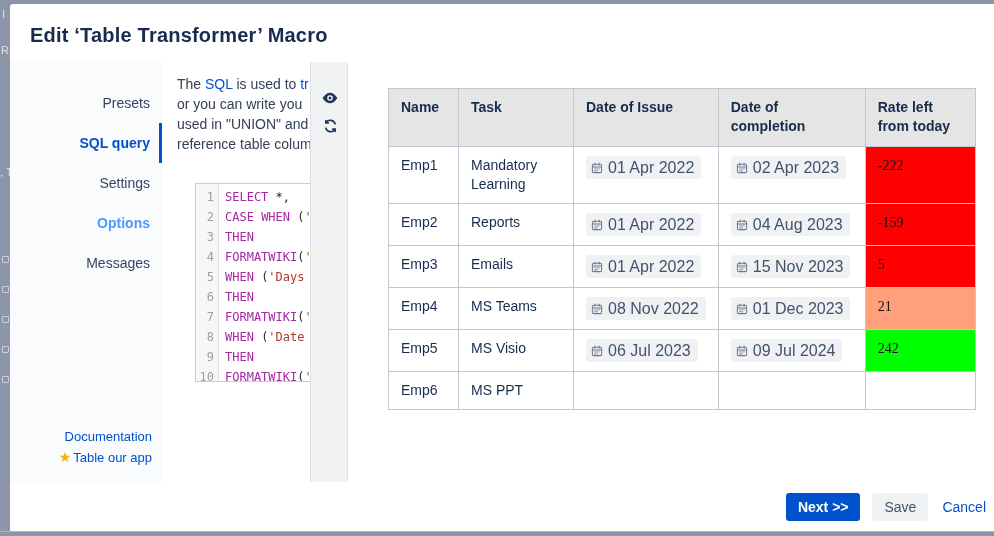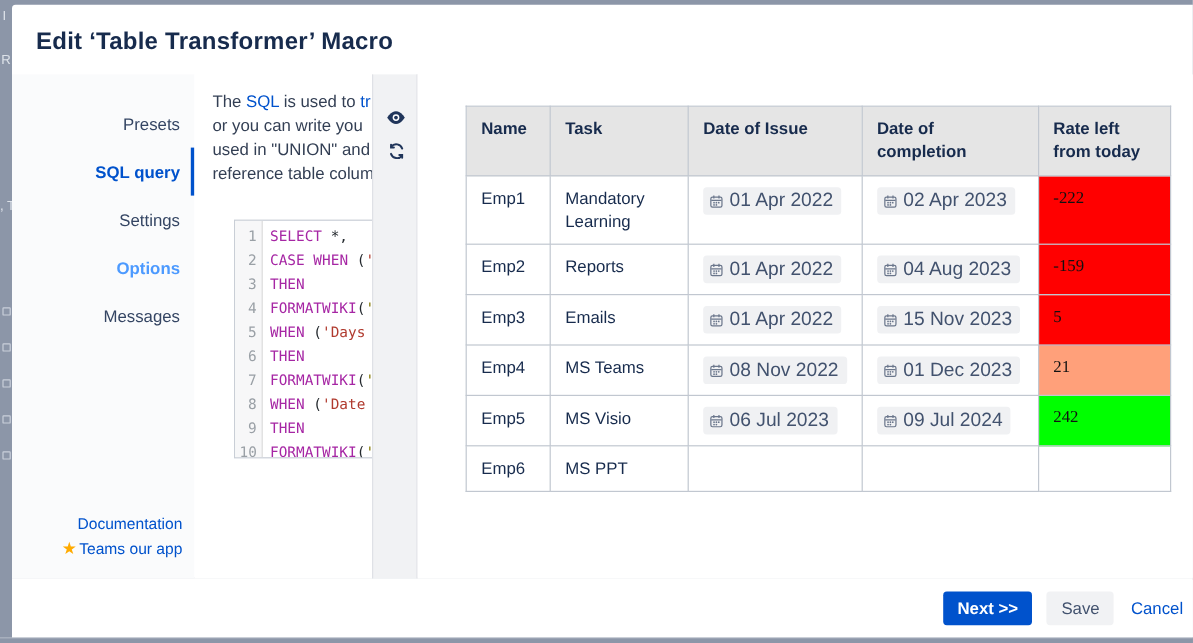--- a/index.html
+++ b/index.html
@@ -92,21 +92,21 @@
       <div class="nav">
           <div class="nav-item">Presets</div>
           <div class="nav-item active">SQL query</div>
           <div class="nav-item">Settings</div>
           <div class="nav-item highlight">Options</div>
           <div class="nav-item">Messages</div>
         </div>
       <div class="sidebar-links">
         <div><a>Documentation</a></div>
         <div>
-          <span class="star">★</span><a>Teams our app</a>
+          <span class="star">★</span><a>Table our app</a>
         </div>
       </div>
     </div>
 
     <div class="editor-col">
       <div class="intro">
         <div class="intro-line"><span>The </span><a>SQL</a><span> is used to </span><span class="lnk">tr</span></div>
         <div class="intro-line">or you can write you</div>
         <div class="intro-line">used in "UNION" and</div>
         <div class="intro-line">reference table colum</div>

